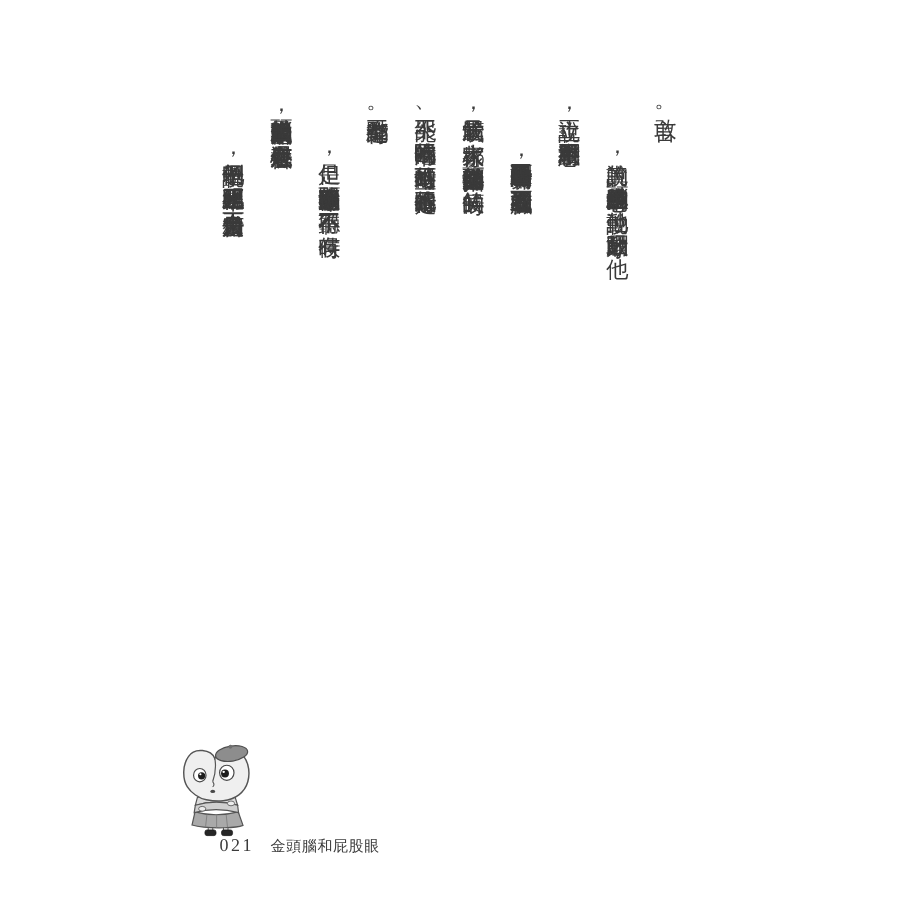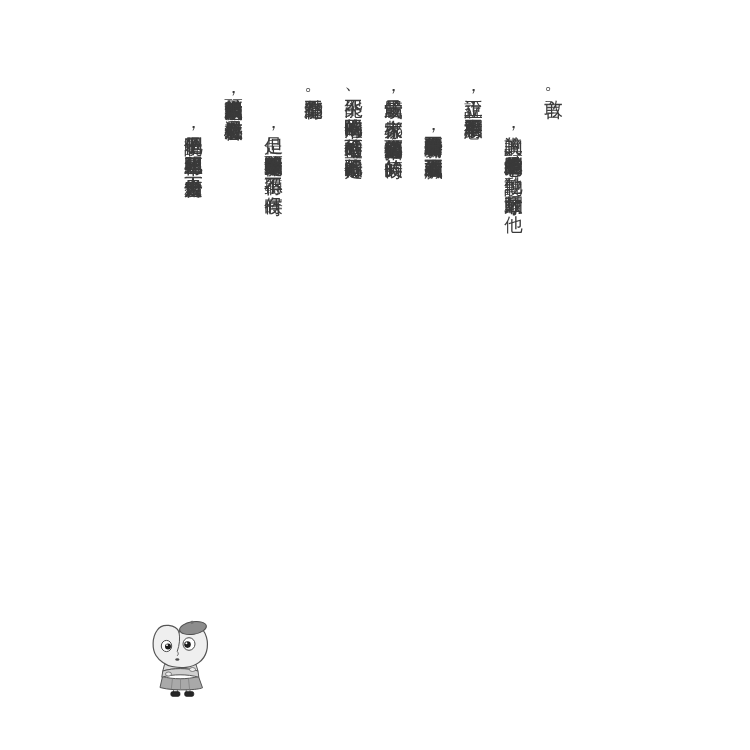--- a/index.html
+++ b/index.html
@@ -129,14 +129,18 @@
         <ellipse cx="43" cy="25" rx="6" ry="6.3" fill="#ffffff" stroke="#4a4a4a" stroke-width="1"></ellipse>
         <circle cx="41.5" cy="25.6" r="3.3" fill="#1d1d1d"></circle>
         <circle cx="40.4" cy="24.2" r="1" fill="#ffffff"></circle>
       </g>
 
       <path d="M 31.3 32.5 C 32.6 34, 32.6 35.5, 31.2 36.8" fill="none" stroke="#555" stroke-width="0.9"></path>
       <ellipse cx="31.3" cy="40.5" rx="2" ry="1.3" fill="#4a4a4a"></ellipse>
     </svg>
   </div>
 
+  <div class="footer">
+    <span class="page-number">021</span>
+    <span class="chapter-title">金頭腦和屁股眼</span>
+  </div>
 
 </div>
 
 </body></html>

